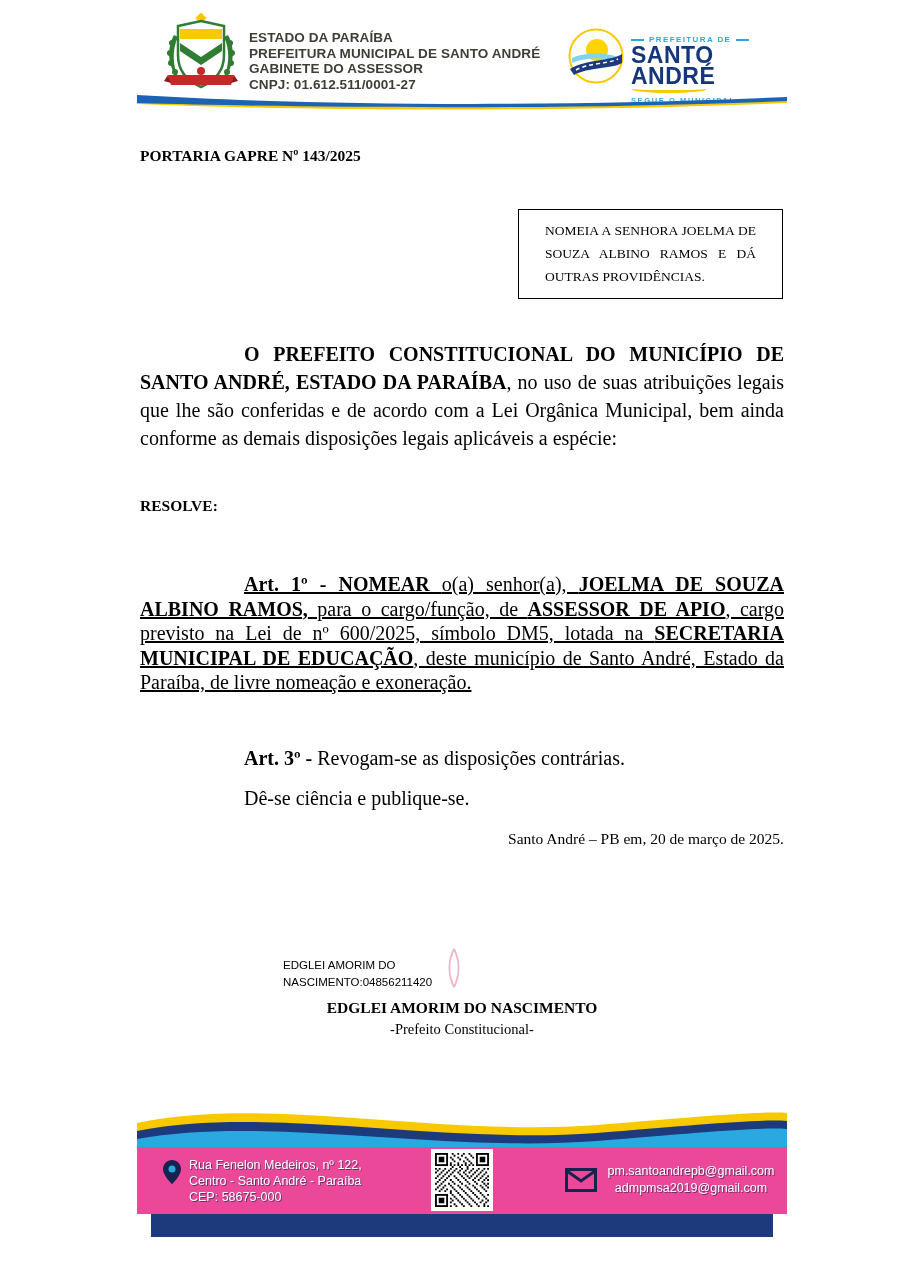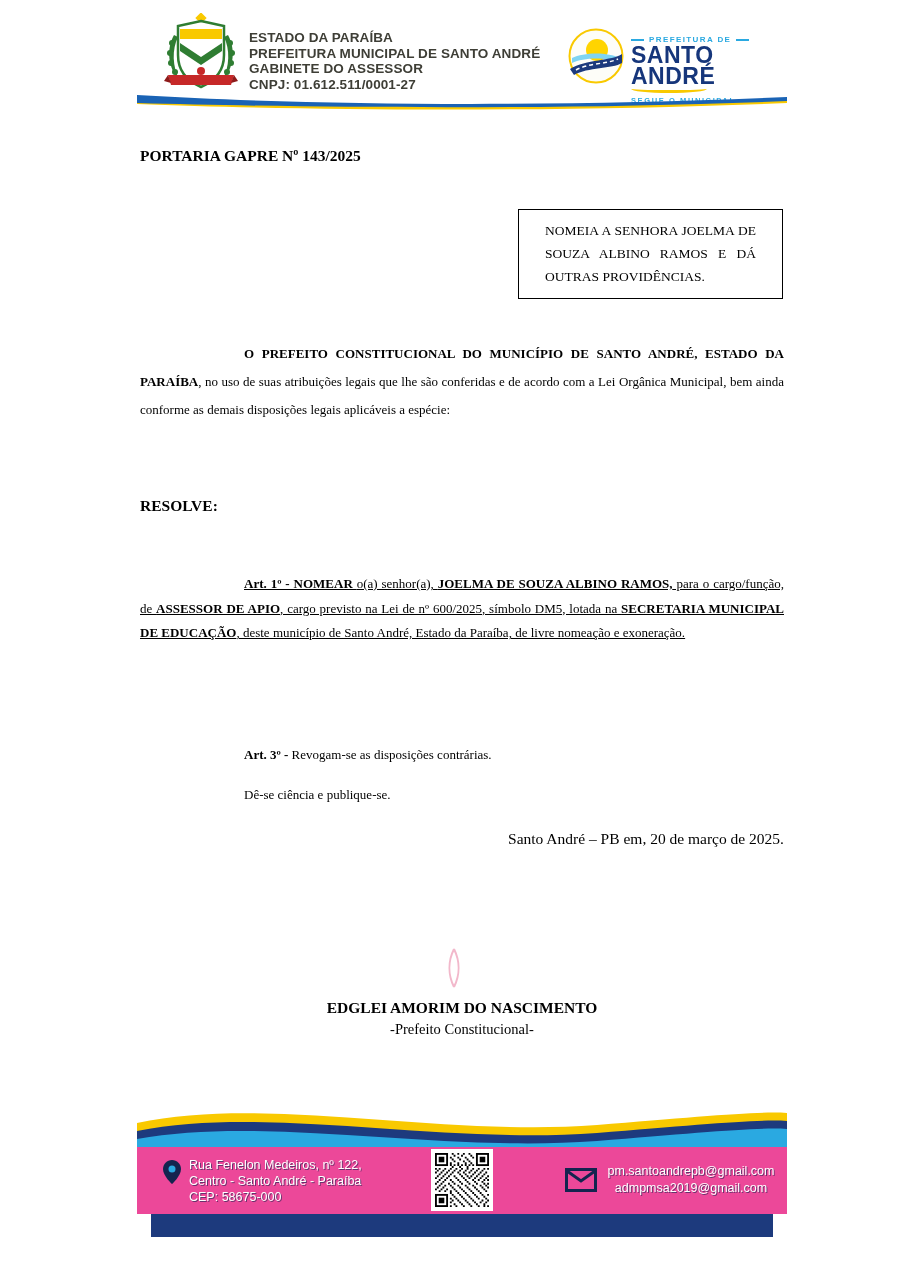--- a/index.html
+++ b/index.html
@@ -30,21 +30,21 @@
   .logo-tag { font-size:7.5px; font-weight:700; color:#2aa9e1; letter-spacing:1.6px; }
   .divider { left:125px; top:94px; width:650px; height:16px; }
 
   
   .doc-title { left:128px; top:147px; font-size:15.5px; font-weight:700; }
   .summary-box {
     left:506px; top:197px; width:265px;
     border:1.5px solid #000; padding:9px 26px;
     font-size:13.5px; line-height:1.72; text-align:justify;margin-top:12px;
   }
-  .para { font-size:13px; text-align:justify; }
+  .para { font-size:20px; text-align:justify; }
   .preamble { left:128px; top:340px; width:644px; line-height:28px; text-indent:104px; }
   .resolve  { left:128px; top:497px; font-size:15.5px; font-weight:700; }
   .art1 { left:128px; top:572px; width:644px; line-height:24.5px; text-indent:104px;text-decoration:underline; }
   .art2 { left:128px; top:681px; width:644px; line-height:24.5px; text-indent:104px; }
   .art3 { left:128px; top:747px; width:644px; text-indent:104px; }
   .closing { left:128px; top:787px; width:644px; text-indent:104px; }
   .dateline { left:128px; top:830px; width:644px; text-align:right; font-size:15.5px; }
 
   
   .sig-left { left:271px; top:957px; font-family:"Liberation Sans", sans-serif;
@@ -147,20 +147,24 @@
 
   <p class="abs para art1"><b>Art. 1º - NOMEAR </b><span>o(a) senhor(a), </span><b>JOELMA DE SOUZA ALBINO RAMOS,</b><span> para o cargo/função, de </span><b>ASSESSOR DE APIO</b><span>, cargo previsto na Lei de nº 600/2025, símbolo DM5, lotada na </span><b>SECRETARIA MUNICIPAL DE EDUCAÇÃO</b><span>, deste município de Santo André, Estado da Paraíba, de livre nomeação e exoneração.</span></p>
 
 
   <p class="abs para art3"><b>Art. 3º - </b><span>Revogam-se as disposições contrárias.</span></p>
 
   <p class="abs para closing">Dê-se ciência e publique-se.</p>
 
   <div class="abs dateline">Santo André – PB em, 20 de março de 2025.</div>
 
+  <div class="abs sig-left">
+    <div>EDGLEI AMORIM DO</div>
+    <div>NASCIMENTO:04856211420</div>
+  </div>
 
   <div class="abs sig-flourish">
     <svg viewBox="0 0 16 42" width="16" height="42">
       <path d="M8 2 C2 14 2 28 8 40 M8 2 C14 14 14 28 8 40" stroke="#f2b8cb" stroke-width="2" fill="none"></path>
     </svg>
   </div>
 
 
   <div class="abs sig-name">EDGLEI AMORIM DO NASCIMENTO</div>
   <div class="abs sig-role">-Prefeito Constitucional-</div>

